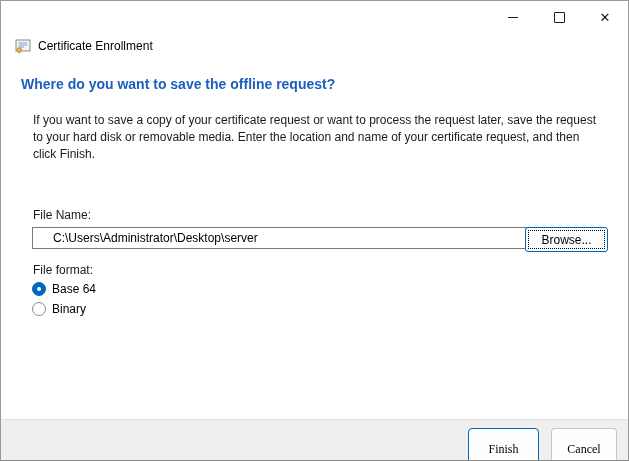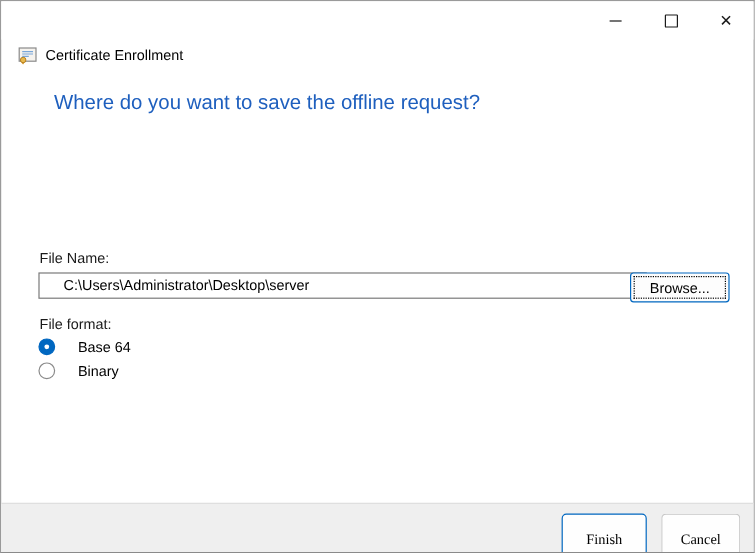--- a/index.html
+++ b/index.html
@@ -13,21 +13,21 @@
   .caption-buttons{position:absolute;top:0;right:0;height:32px;display:flex;}
   .caption-btn{width:46px;height:32px;display:flex;align-items:center;justify-content:center;cursor:default;}
   .min-glyph{display:block;width:10px;height:0;border-top:1px solid #1a1a1a;}
   .max-glyph{display:block;width:9px;height:9px;border:1px solid #1a1a1a;border-radius:1px;}
   .close-glyph{font-size:13px;color:#1a1a1a;line-height:1;}
   
   .app-header{position:absolute;top:37px;left:14px;display:flex;align-items:center;gap:7px;}
   .cert-icon{width:16px;height:16px;display:block;}
   .app-title{font-size:12px;color:#000;}
   
-  .heading{position:absolute;left:44px;top:75px;font-size:17px;color:#1e5fbe;font-weight:400;}
+  .heading{position:absolute;left:20px;top:75px;font-size:14px;color:#1e5fbe;font-weight:700;}
   .description{position:absolute;left:32px;top:111px;width:570px;font-size:12px;line-height:17px;color:#1a1a1a;}
   .filename-label{position:absolute;left:32px;top:207px;font-size:12px;}
   .filename-input{
     position:absolute;left:31px;top:226px;width:465px;height:20px;
     border:1px solid #7a7a7a;background:#fff;font-family:"Liberation Sans","DejaVu Sans",sans-serif;
     font-size:12px;padding:0 20px;color:#000;outline:none;
   }
   .browse-btn{
     position:absolute;left:524px;top:226px;width:83px;height:25px;
     background:#fdfdfd;border:1px solid #0067c0;border-radius:3px;
@@ -37,21 +37,21 @@
   .fileformat-label{position:absolute;left:32px;top:262px;font-size:12px;}
   .radio-row{position:absolute;left:31px;display:flex;align-items:center;gap:6px;cursor:default;}
   .radio-row.base64{top:281px;}
   .radio-row.binary{top:301px;}
   .radio{width:14px;height:14px;border-radius:50%;box-sizing:border-box;position:relative;}
   .radio.checked{background:#0067c0;border:1px solid #0067c0;}
   .radio.checked::after{
     content:"";position:absolute;left:4px;top:4px;width:4px;height:4px;border-radius:50%;background:#fff;
   }
   .radio.unchecked{background:#fff;border:1px solid #8a8a8a;}
-  .radio-label{font-size:12px;color:#000;margin-left:13px;}
+  .radio-label{font-size:12px;color:#000;}
   
   .footer{
     position:absolute;left:0;right:0;bottom:0;height:40px;background:#efefef;border-top:1px solid #dfdfdf;
   }
   .dialog-btn{
     position:absolute;top:8px;height:42px;background:#fefefe;border-radius:4px;
     font-family:Liberation Serif, serif;font-size:12px;color:#000;cursor:default;
   }
   .finish-btn{left:467px;width:71px;border:1px solid #0067c0;}
   .cancel-btn{left:550px;width:66px;border:1px solid #c7c7c7;border-bottom-color:#b0b0b0;}
@@ -82,20 +82,21 @@
       <line x1="3.5" y1="7" x2="12.5" y2="7" stroke="#7aa7d9" stroke-width="1"></line>
       <line x1="3.5" y1="9" x2="9" y2="9" stroke="#7aa7d9" stroke-width="1"></line>
       <polygon points="3,12 5.5,12 4.8,16 4.2,14.8 3.4,15.8" fill="#d79a2b"></polygon>
       <circle cx="4.3" cy="12" r="2.3" fill="#e8b94d" stroke="#b57d1e" stroke-width="0.8"></circle>
     </svg>
     <span class="app-title">Certificate Enrollment</span>
   </div>
 
   <div class="heading">Where do you want to save the offline request?</div>
 
+  <div class="description">If you want to save a copy of your certificate request or want to process the request later, save the request to your hard disk or removable media. Enter the location and name of your certificate request, and then click Finish.</div>
 
   <label class="filename-label">File Name:</label>
   <input class="filename-input" type="text" value="C:\Users\Administrator\Desktop\server" style="">
   <button class="browse-btn">Browse...</button>
 
   <div class="fileformat-label">File format:</div>
 
   <div class="radio-row base64">
     <span class="radio checked"></span>
     <span class="radio-label">Base 64</span>

